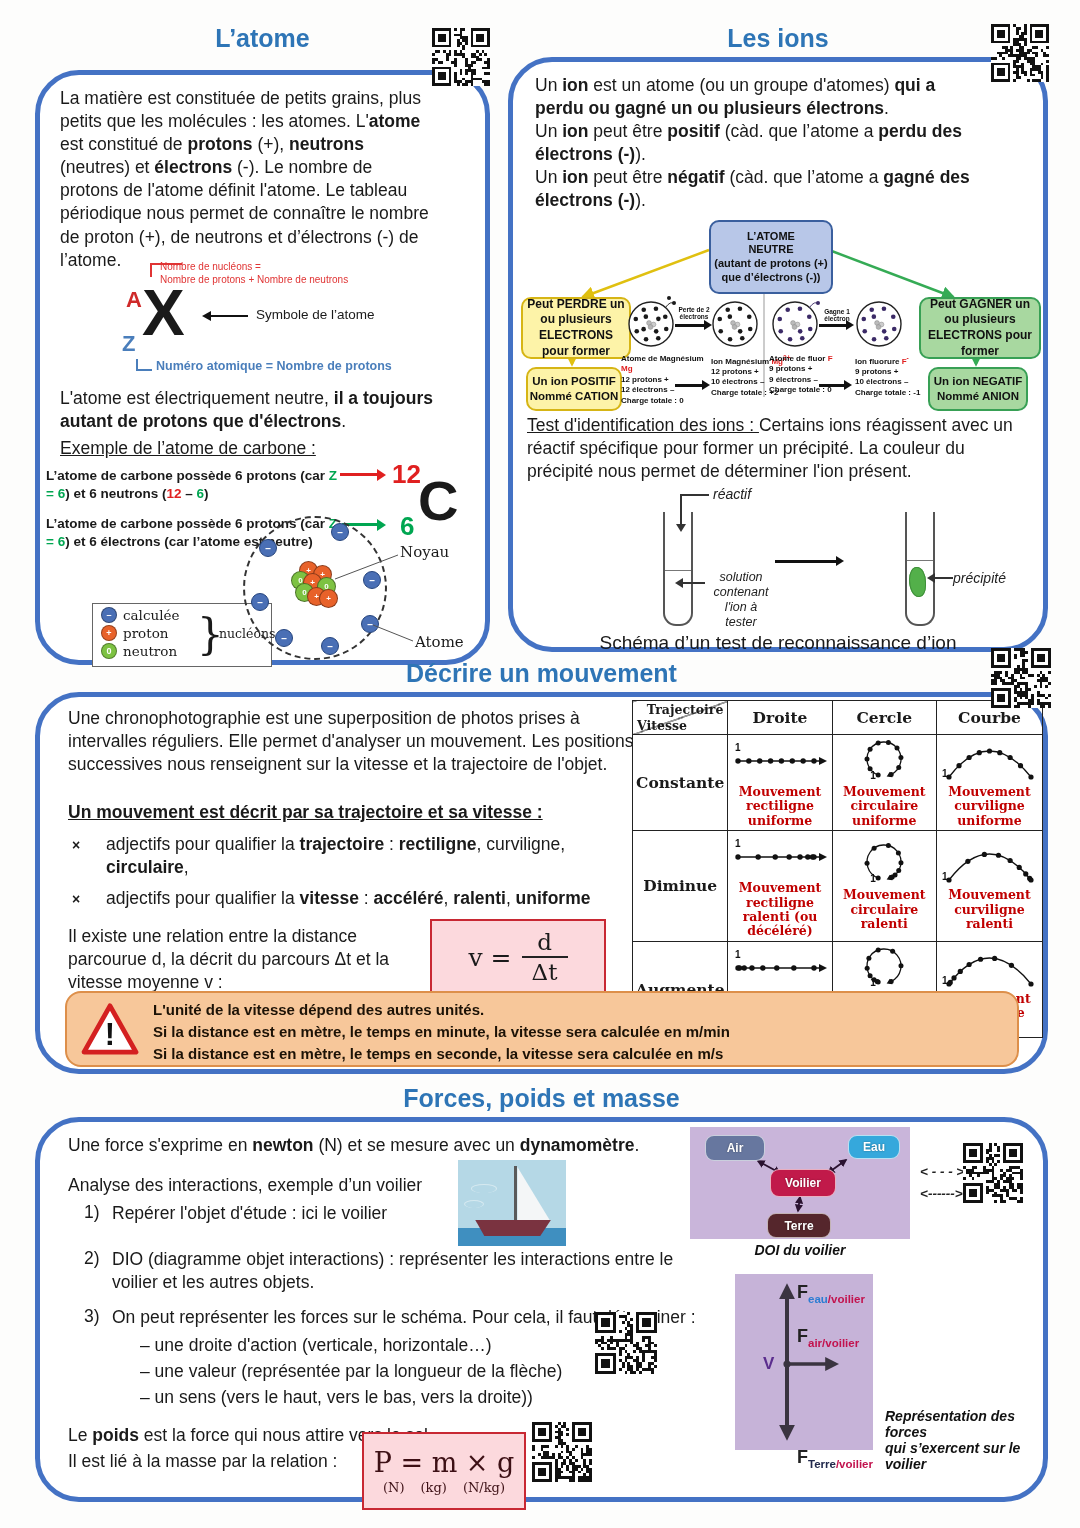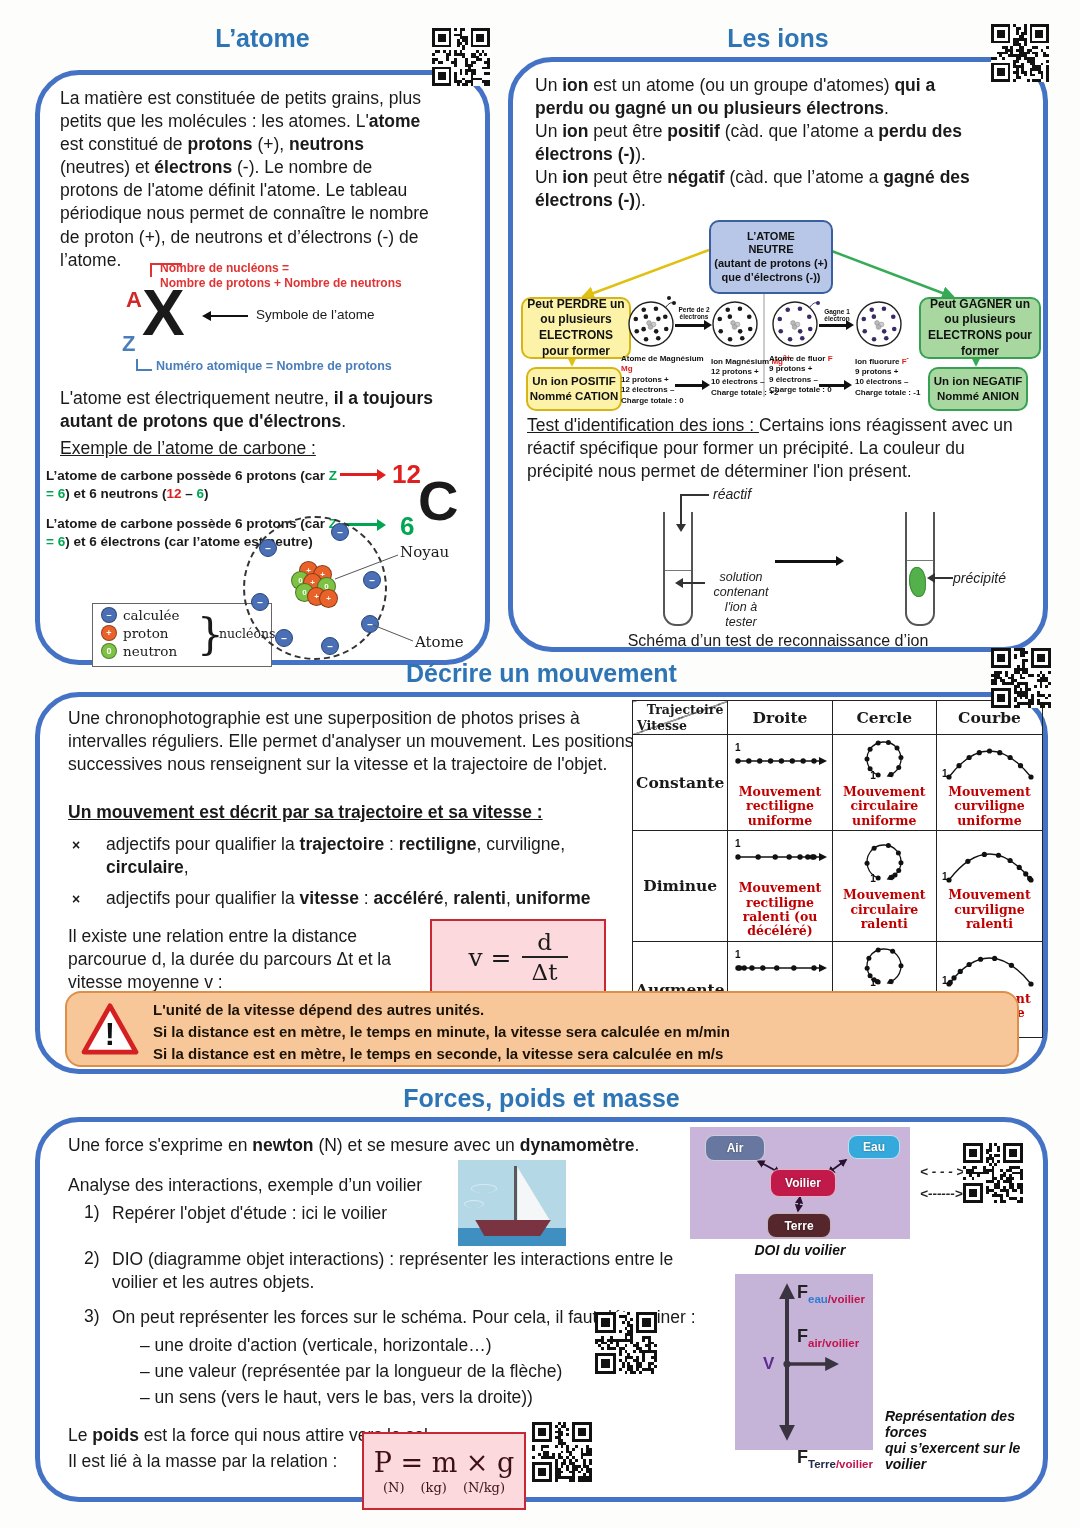--- a/index.html
+++ b/index.html
@@ -9,21 +9,21 @@
   .sec-title{position:absolute;color:#2e75b6;font-weight:bold;font-size:25px;text-align:center;z-index:5;}
   .qr{position:absolute;background:#fff;z-index:6;}
   .qr svg{display:block;width:100%;height:100%;}
   p{margin:0;}
   .t17{font-size:17.5px;line-height:1.32;}
   .red{color:#e02020;} .green{color:#00a651;}
   .serif{font-family:"DejaVu Serif",serif;}
   .abs{position:absolute;}
   .u{text-decoration:underline;}
   
-  .nota-red{color:#e03434;font-weight:bold;font-size:12px;line-height:1.25;}
+  .nota-red{color:#e03434;font-weight:normal;font-size:10px;line-height:1.25;}
   .nota-blue{color:#4a7ebb;font-weight:bold;font-size:12.5px;}
   .bigX{font-size:64px;font-weight:bold;line-height:1;}
   .bigA{color:#cf2a2a;font-size:22px;font-weight:bold;}
   .bigZ{color:#4a7ebb;font-size:22px;font-weight:bold;}
   .exline{font-size:13.5px;font-weight:bold;line-height:1.3;}
   .arrow-h{position:absolute;height:2.5px;}
   .arrow-h:after{content:"";position:absolute;right:-8px;top:-4.5px;border-left:9px solid;border-top:6px solid transparent;border-bottom:6px solid transparent;border-left-color:inherit;}
   .num12{color:#e02020;font-size:26px;font-weight:bold;}
   .num6{color:#00a651;font-size:26px;font-weight:bold;}
   .bigC{font-size:56px;font-weight:bold;line-height:1;}
@@ -1103,35 +1103,35 @@
     <div class="abs" style="left:162px;top:516px;border-right:8px solid #333;border-top:5px solid transparent;border-bottom:5px solid transparent;"></div>
     <div class="blk-arrow" style="left:262px;top:498px;width:62px;"></div>
     <div class="tube" style="left:392px;top:450px;height:112px;">
       <div class="liq" style="top:48px;"></div>
       <div class="abs" style="left:2px;top:55px;width:17px;height:30px;background:#53b04a;border-radius:45% 55% 40% 60%;box-shadow:0 0 0 1px #3f8f3a inset;"></div>
     </div>
     <div class="handw abs" style="left:440px;top:508px;font-size:14px;">précipité</div>
     <div class="thin-line" style="left:422px;top:515px;width:18px;height:2px;"></div>
     <div class="abs" style="left:414px;top:511px;border-right:8px solid #333;border-top:5px solid transparent;border-bottom:5px solid transparent;"></div>
   </div>
-  <div class="abs" style="left:0;top:570px;width:530px;text-align:center;font-size:16px;">Schéma d’un test de reconnaissance d’ion</div>
+  <div class="abs" style="left:0;top:570px;width:530px;text-align:center;font-size:19px;">Schéma d’un test de reconnaissance d’ion</div>
 </div>
 
 <div class="sec" style="left:35px;top:692px;width:1003px;height:372px;">
   <p class="t17 abs" style="left:28px;top:10px;width:566px;">Une chronophotographie est une superposition de photos prises à intervalles réguliers. Elle permet d'analyser un mouvement. Les positions successives nous renseignent sur la vitesse et la trajectoire de l'objet.</p>
   <p class="t17 abs u" style="left:28px;top:104px;font-weight:bold;">Un mouvement est décrit par sa trajectoire et sa vitesse :</p>
   <div class="abs" style="left:32px;top:136px;width:560px;">
     <span class="abs t17" style="left:0;font-weight:bold;font-size:14px;top:3px;">×</span>
     <span class="t17 abs" style="left:34px;width:520px;">adjectifs pour qualifier la <b>trajectoire</b> : <b>rectiligne</b>, curviligne, <b>circulaire</b>,</span>
   </div>
   <div class="abs" style="left:32px;top:190px;width:560px;">
     <span class="abs t17" style="left:0;font-weight:bold;font-size:14px;top:3px;">×</span>
     <span class="t17 abs" style="left:34px;width:520px;">adjectifs pour qualifier la <b>vitesse</b> : <b>accéléré</b>, <b>ralenti</b>, <b>uniforme</b></span>
   </div>
-  <p class="t17 abs" style="left:28px;top:228px;width:352px;">Il existe une relation entre la distance parcourue d, la durée du parcours Δt et la vitesse moyenne v :</p>
+  <p class="t17 abs" style="left:28px;top:228px;width:352px;">Il existe une relation entre la distance parcourue d, la décrit du parcours Δt et la vitesse moyenne v :</p>
   <div class="fbox" style="left:390px;top:222px;width:172px;height:72px;">
     <span class="serif" style="font-size:25px;">v =</span>
     <span class="frac">
       <span>d</span>
       <span class="bar"></span>
       <span>Δt</span>
     </span>
   </div>
 
   <table class="mv abs" style="left:592px;top:3px;">

